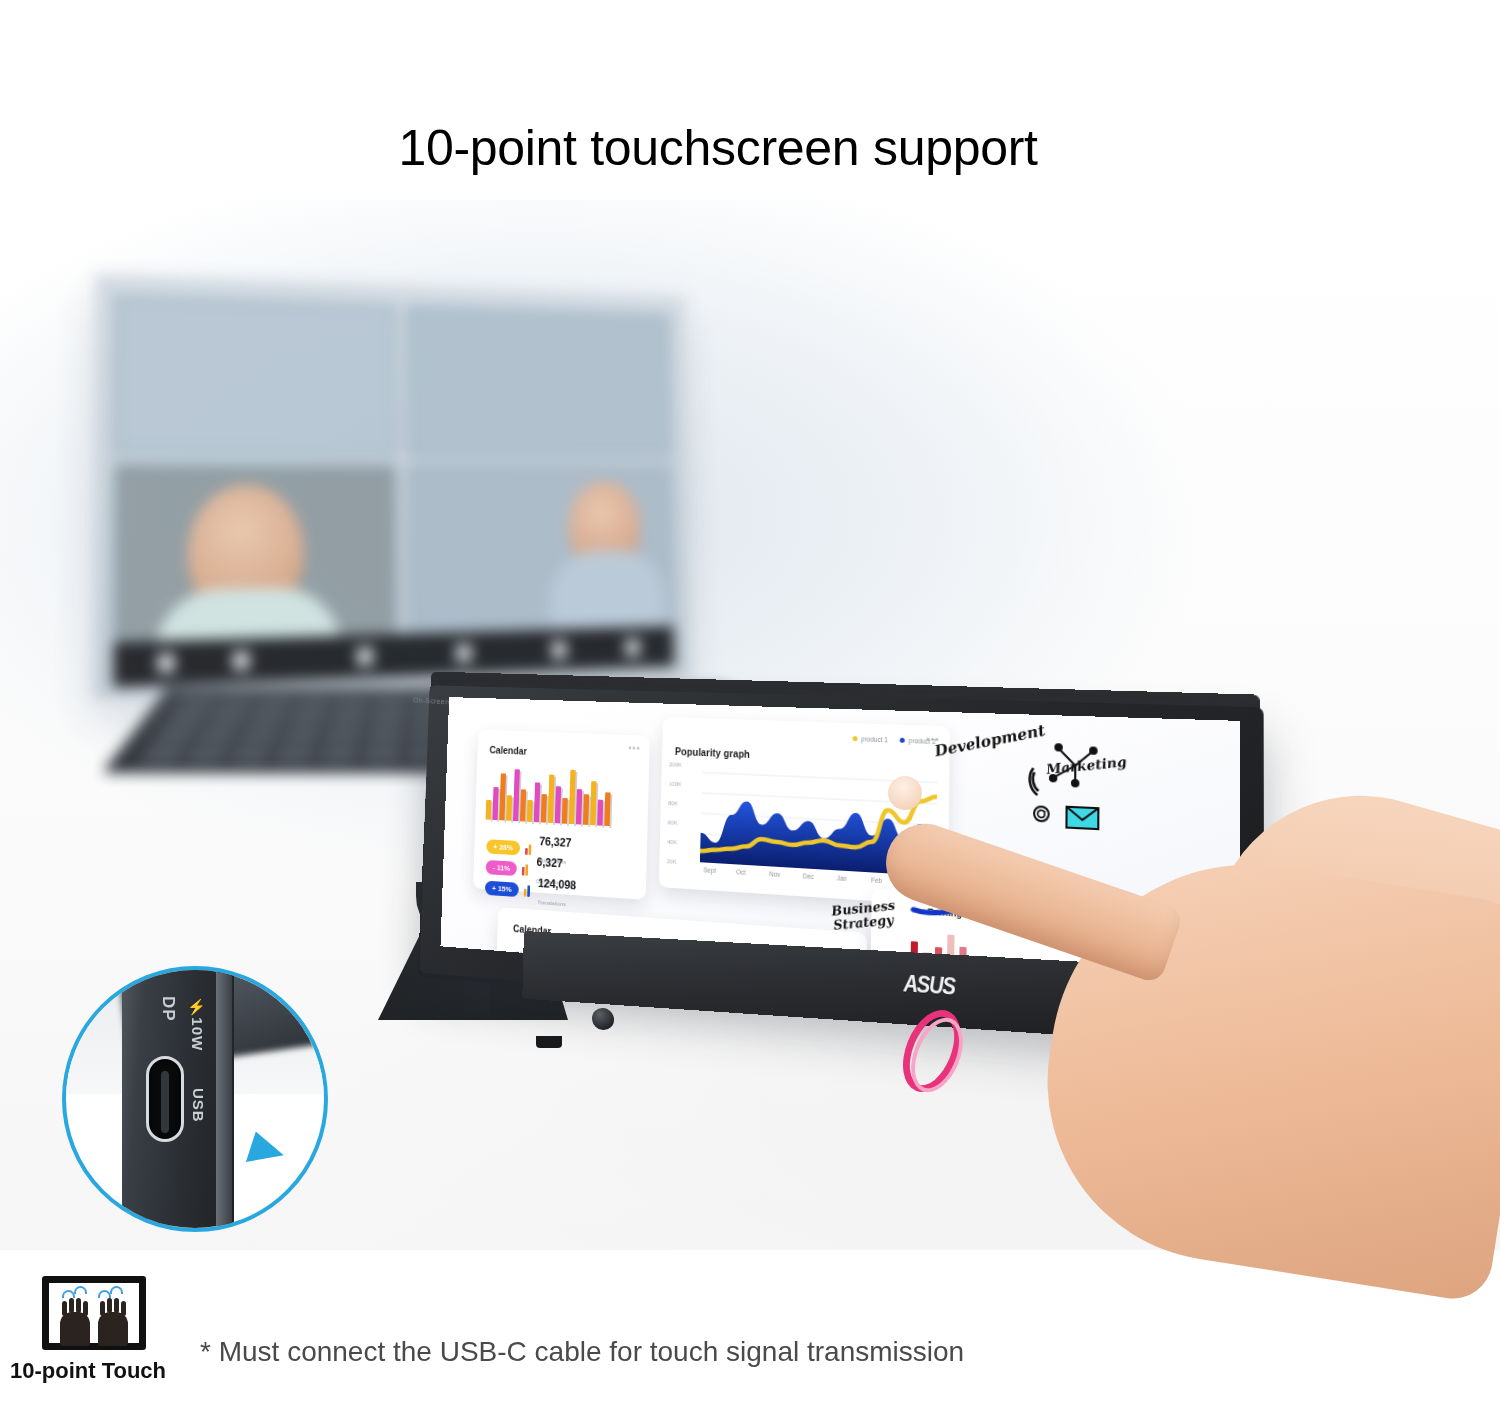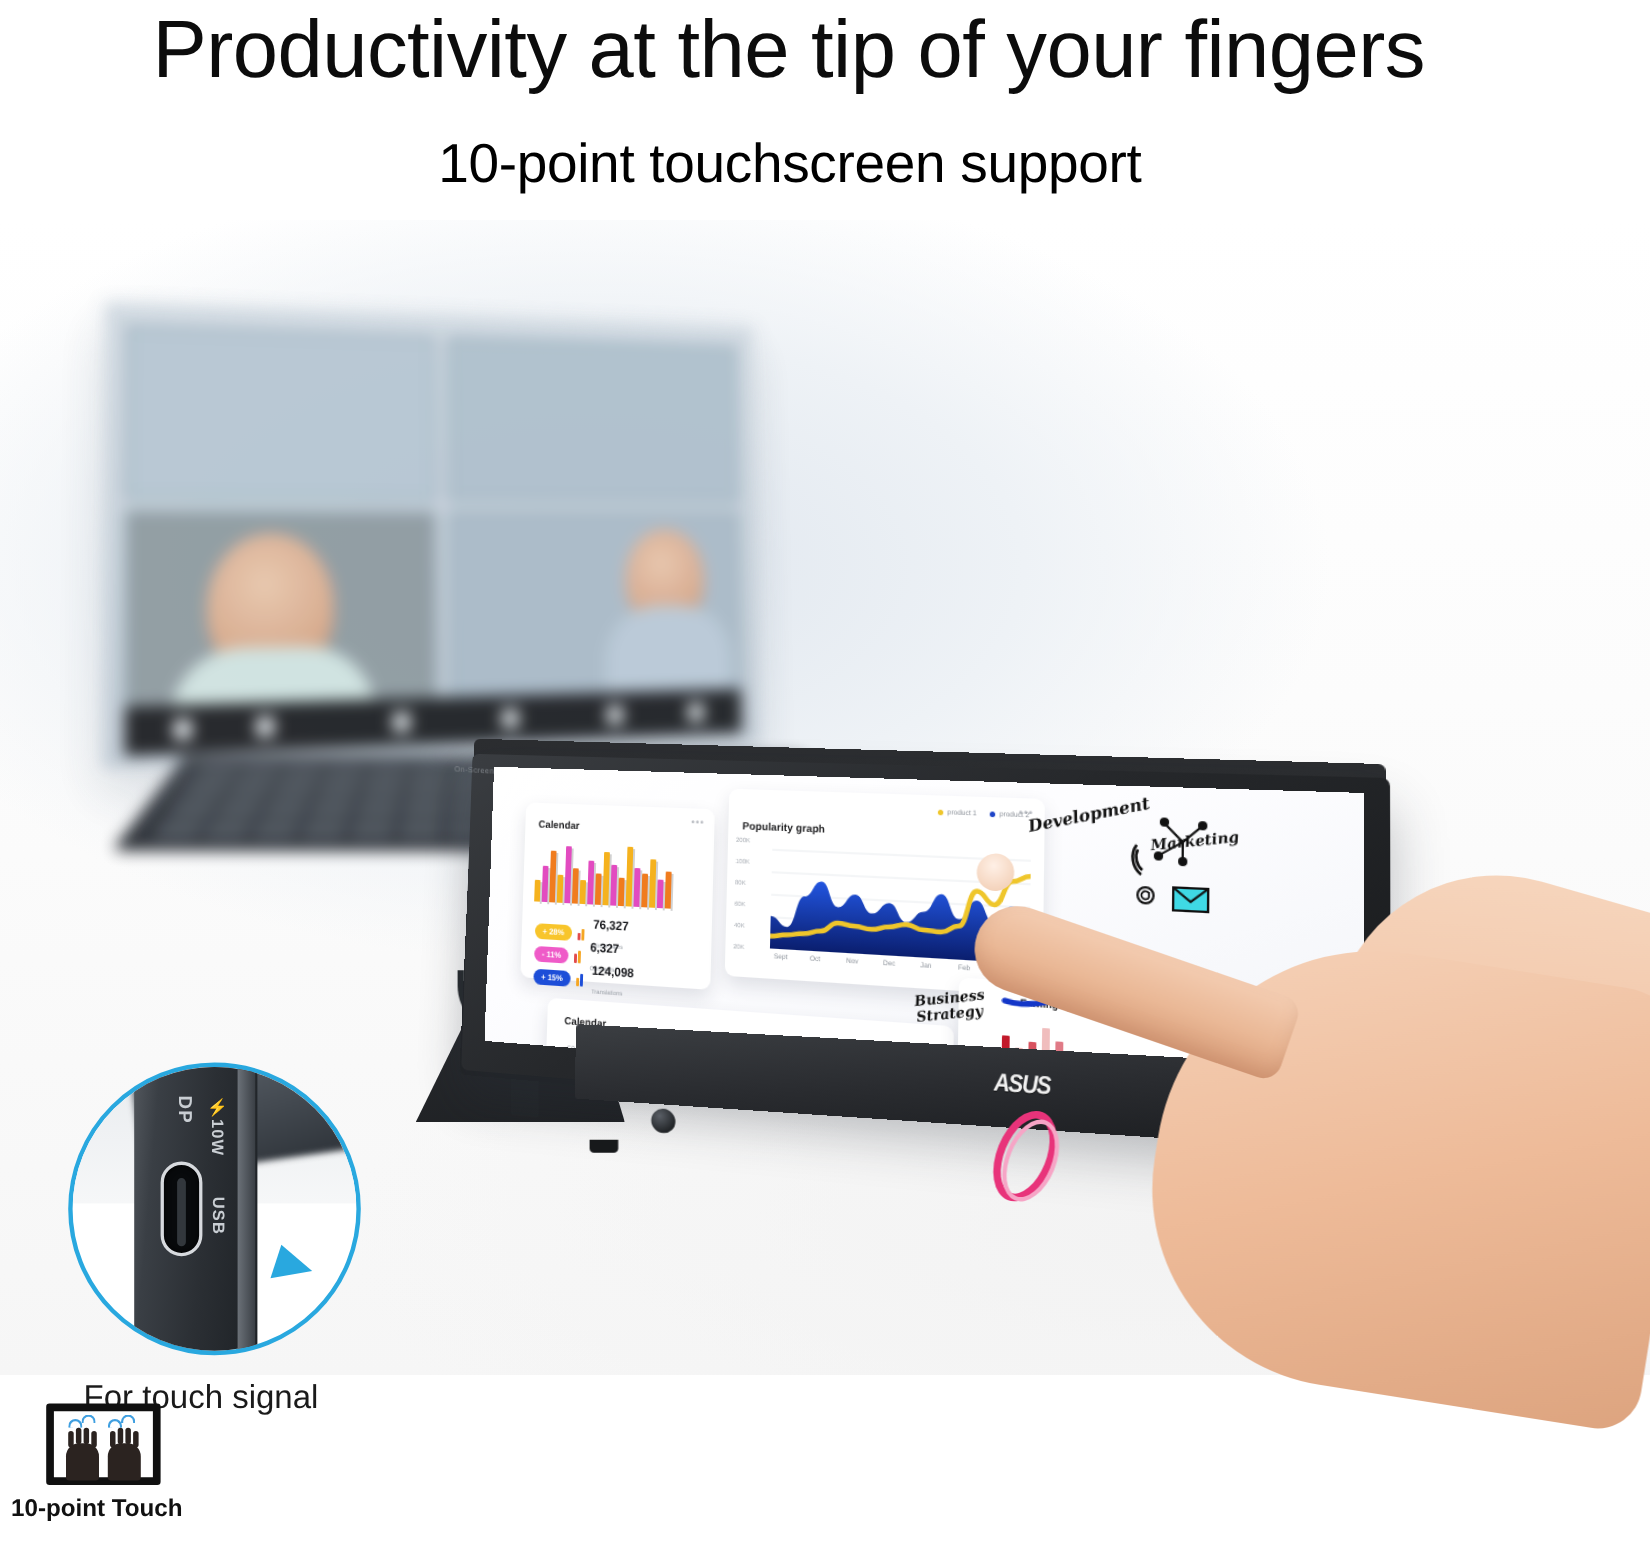--- a/index.html
+++ b/index.html
@@ -321,21 +321,20 @@
     position:absolute; left:200px; font-size:28px; color:#4a4a4a; white-space:nowrap;
   }
   .note1 { top: 28px; }
   .note2 { top: 78px; }
 </style>
 </head>
 <body>
 
 <div id="stage">
 
-  <div class="headline">Productivity at the tip of your fingers</div>
   <div class="subhead">10-point touchscreen support</div>
 
   <div id="scene">
     <div id="scene-bg"></div>
 
     <div class="bg-laptop">
       <div class="bg-screen">
         <div class="vc-tile vc-t1"></div>
         <div class="vc-tile vc-t2"></div>
         <div class="vc-tile vc-t3"></div>
@@ -674,21 +673,20 @@
           </div>
           <div class="co-txt" style="left:92px; top:26px; font-size:17px;">DP</div>
           <div class="co-txt" style="left:124px; top:118px;">USB</div>
 
           <div class="usbc-port">
             <div class="usbc-pin"></div>
           </div>
         </div>
       </div>
       <div class="co-pointer"></div>
-      <div class="callout-caption">For touch signal</div>
     </div>
   </div>
 
   <div id="footer">
     <div class="touch-badge">
       <div class="tb-frame"></div>
       <div class="tb-ripple" style="left:20px; top:14px;"></div>
       <div class="tb-ripple" style="left:32px; top:10px;"></div>
       <div class="tb-ripple" style="left:56px; top:14px;"></div>
       <div class="tb-ripple" style="left:68px; top:10px;"></div>
@@ -699,14 +697,15 @@
           <i style="left:23px"></i>
       </div>
       <div class="tb-hand" style="left:56px;">
         <i style="left:2px"></i>
           <i style="left:9px;top:-14px"></i>
           <i style="left:16px;top:-14px"></i>
           <i style="left:23px"></i>
       </div>
     </div>
     <div class="badge-label">10-point Touch</div>
+    <div class="note note2">* Must connect the USB-C cable for touch signal transmission</div>
   </div>
 </div>
 
 </body></html>

